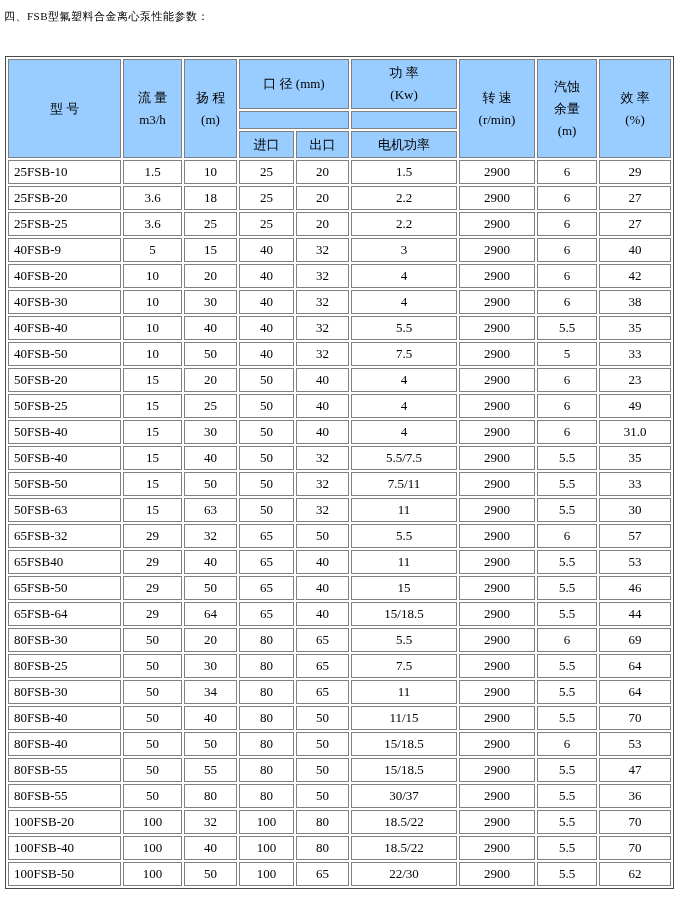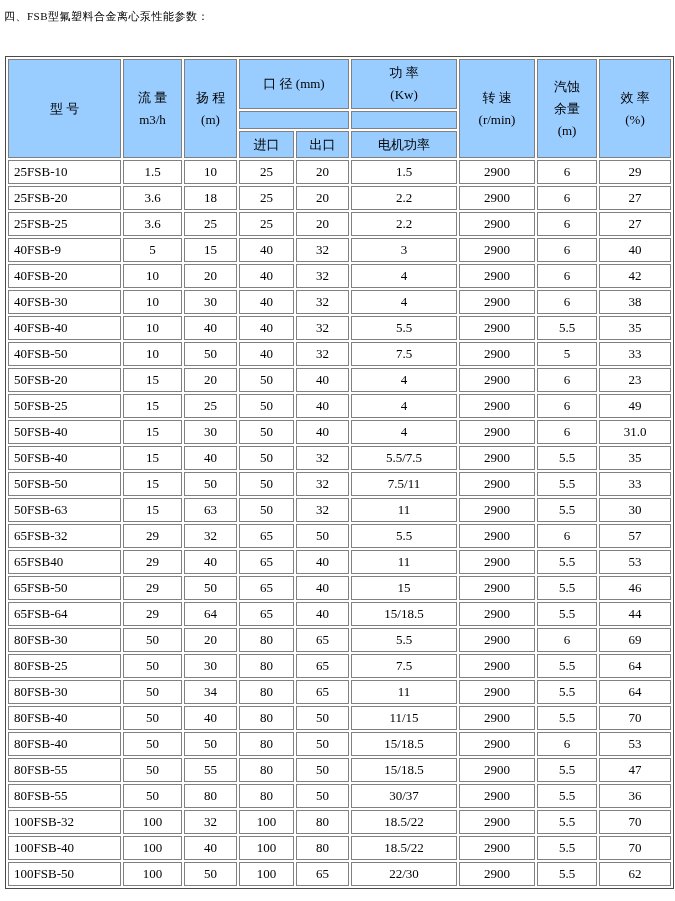--- a/index.html
+++ b/index.html
@@ -430,21 +430,21 @@
       <td>80</td>
       <td>80</td>
       <td>50</td>
       <td>30/37</td>
       <td>2900</td>
       <td>5.5</td>
       <td>36</td>
     </tr>
 
     <tr>
-      <td class="model">100FSB-32</td>
+      <td class="model">100FSB-20</td>
       <td>100</td>
       <td>32</td>
       <td>100</td>
       <td>80</td>
       <td>18.5/22</td>
       <td>2900</td>
       <td>5.5</td>
       <td>70</td>
     </tr>
 

